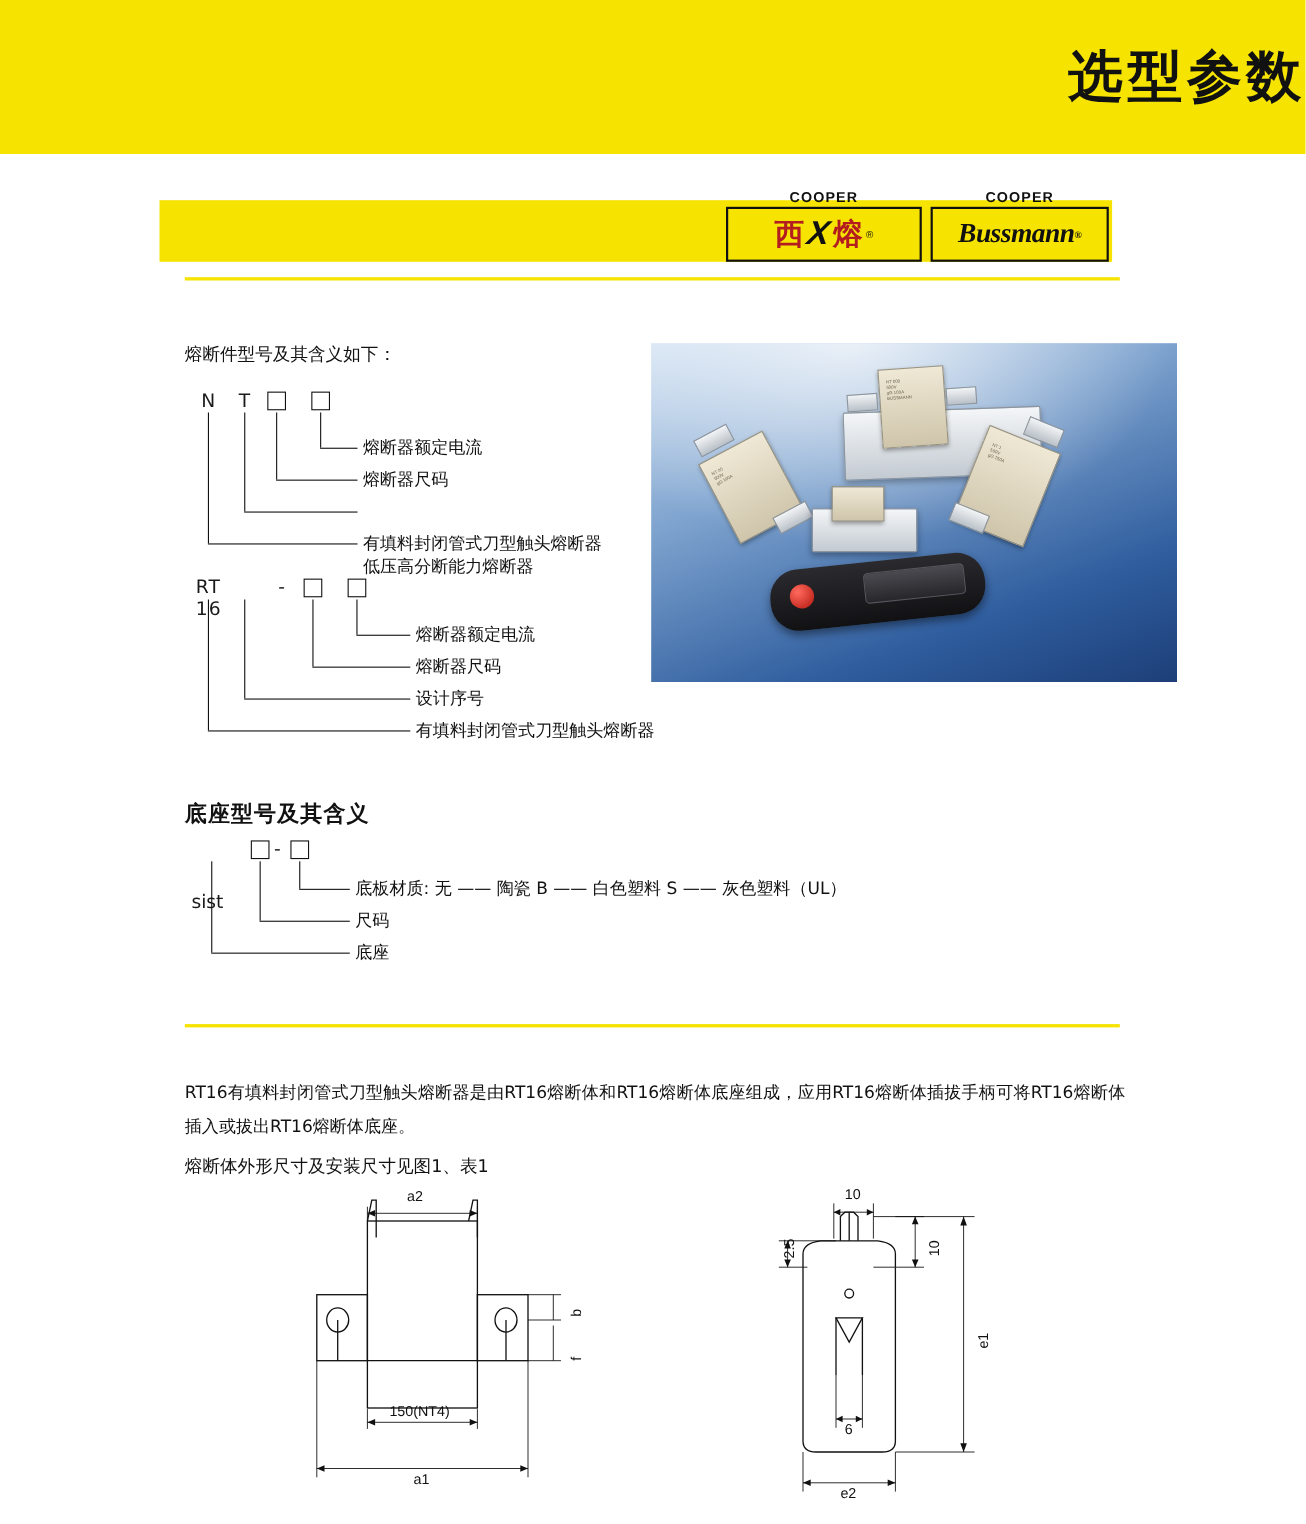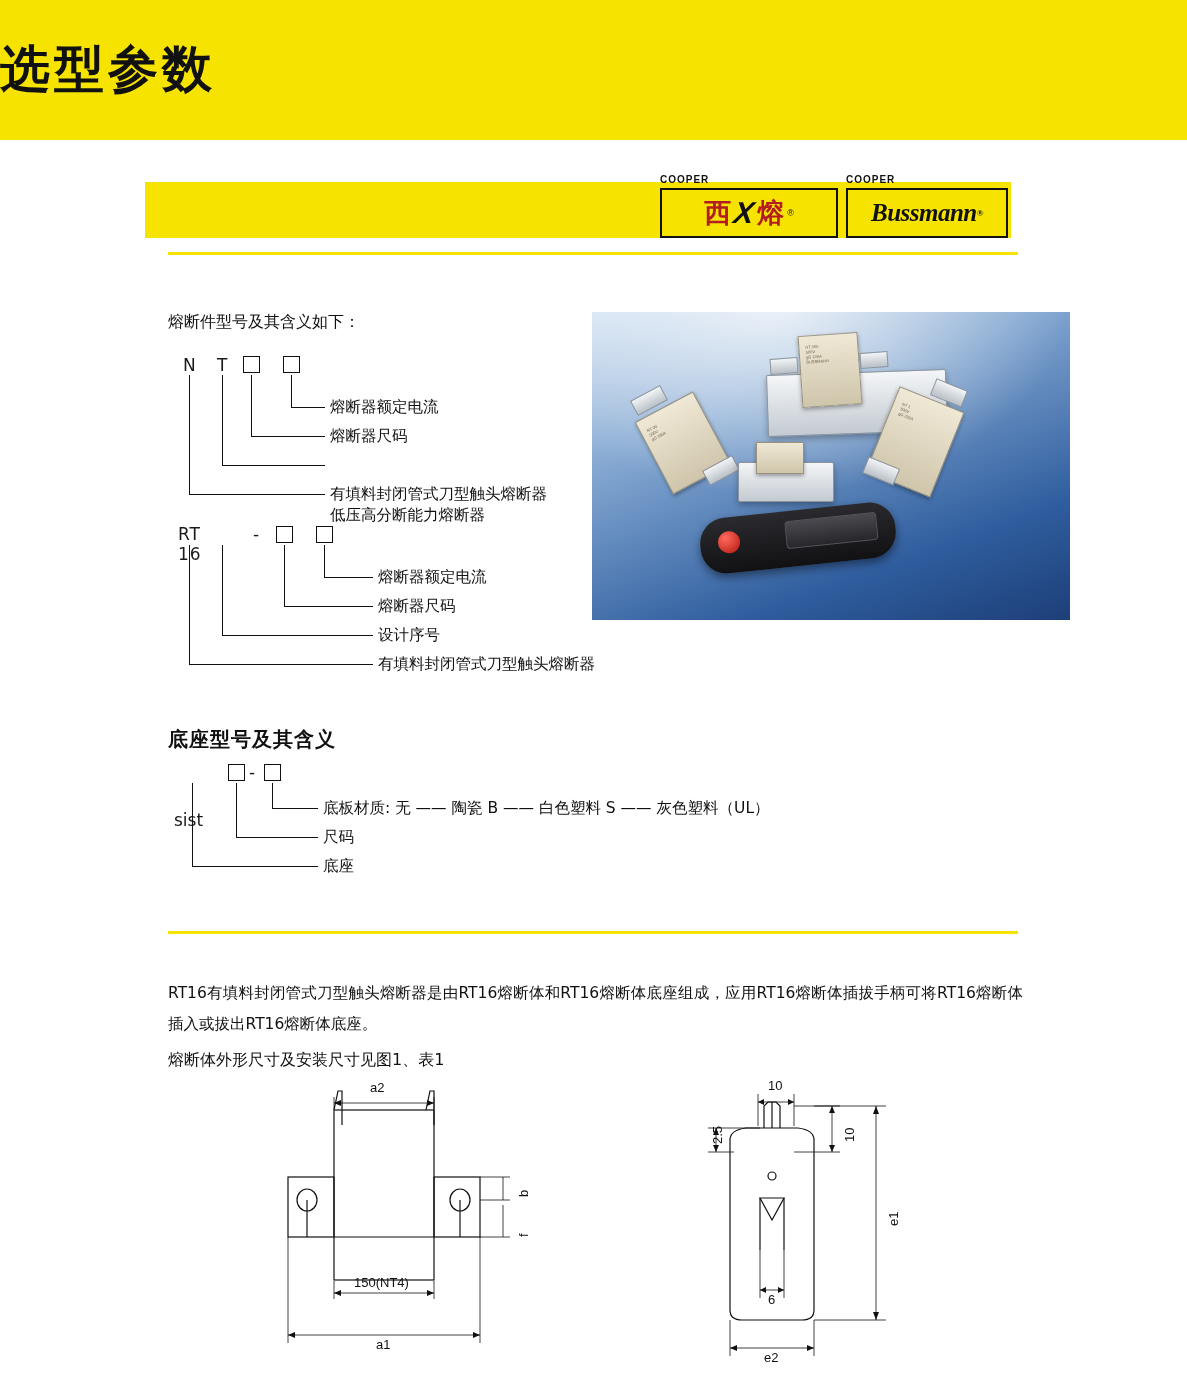--- a/index.html
+++ b/index.html
@@ -18,21 +18,21 @@
   .top-banner {
     width: 1187px;
     height: 140px;
     background: #f6e400;
     position: relative;
   }
   .top-banner .title {
     position: absolute;
     left: 0; right: 0;
     top: 36px;
-    text-align: left;
+    text-align: right;
     font-size: 50px;
     font-weight: bold;
     letter-spacing: 4px;
     color: #111;
     font-family: "DejaVu Sans", sans-serif;
   }
 
   
   .brand-bar {
     position: absolute;
@@ -47,26 +47,27 @@
     left: 660px;
     top: 152px;
     width: 352px;
     height: 86px;
     display: flex;
     align-items: flex-end;
     gap: 8px;
   }
   .logo-block { position: relative; }
   .cooper-word {
-    font-size: 10px;
+    font-size: 13px;
     font-weight: bold;
     letter-spacing: 1px;
     color: #111;
     font-family: "Liberation Sans", sans-serif;
     line-height: 12px;
+    text-align: center;
   }
   .logo-xirong {
     width: 178px;
     height: 50px;
     background: #f6e400;
     border: 2px solid #111;
     display: flex;
     align-items: center;
     justify-content: center;
     gap: 3px;

